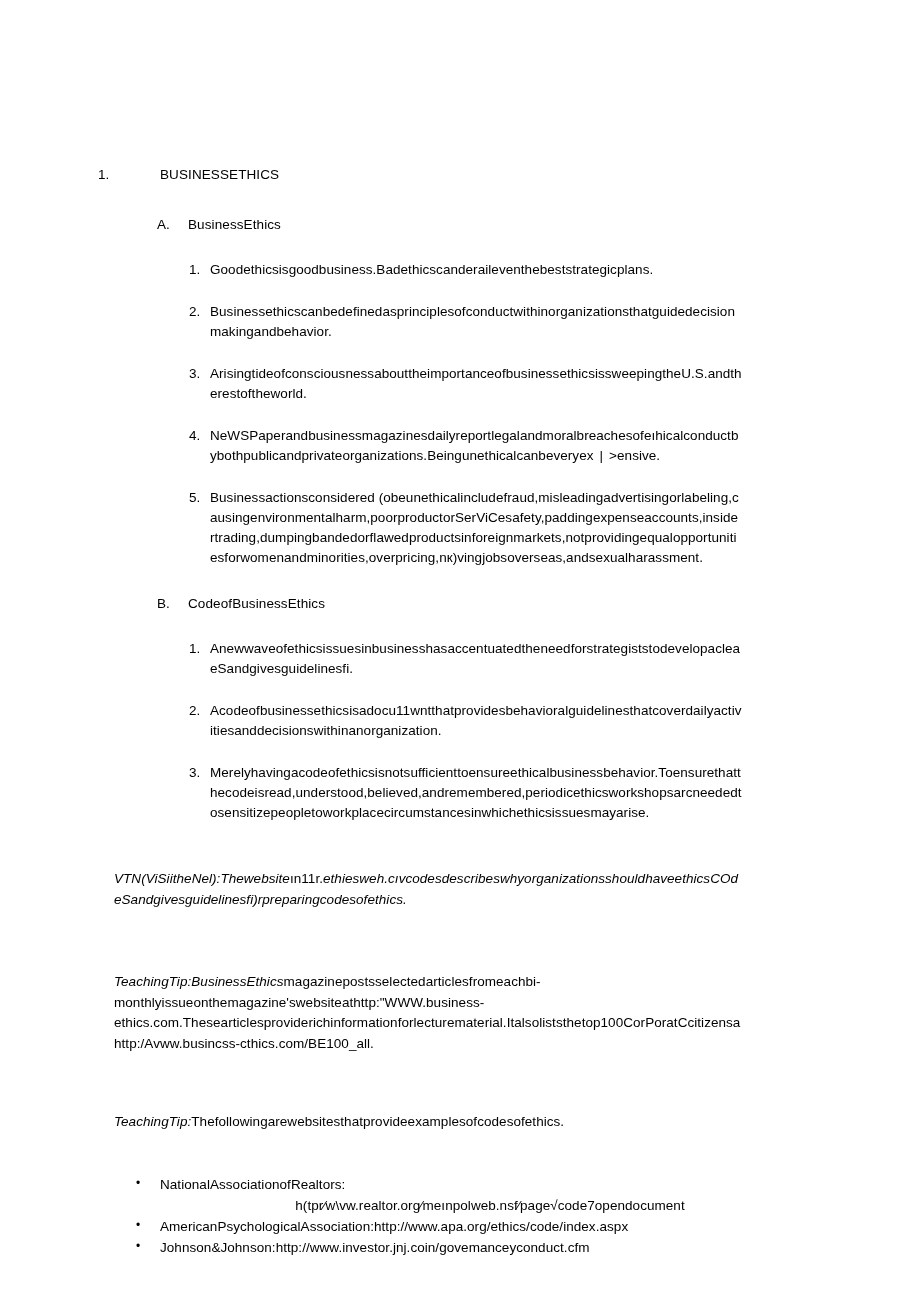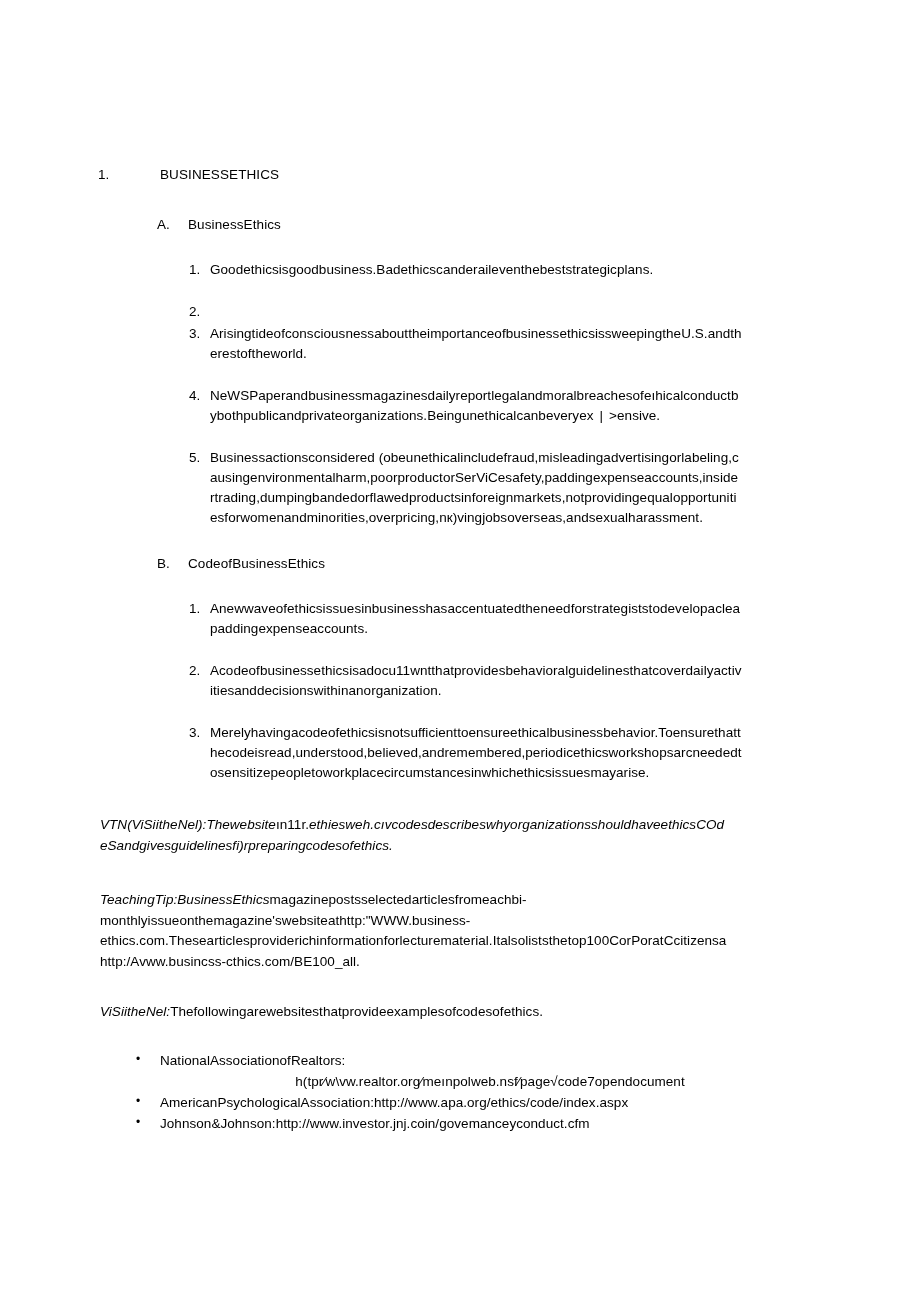--- a/index.html
+++ b/index.html
@@ -76,21 +76,21 @@
   }
   .lvl3 .body {
     display: block;
   }
   .sp-22 { height: 22px; }
   .sp-26 { height: 26px; }
   .sp-30 { height: 30px; }
 
   
   .note {
-    margin: 2px;
+    margin: 16px;
     padding: 0 100px 0 98px;
     font-size: 13.5px;
     line-height: 1.52;
     letter-spacing: 0.05px;
     word-break: break-word;
   }
   .note i, .ital {
     font-style: italic;
   }
 
@@ -147,20 +147,21 @@
 
     <div class="lvl3">
       <span class="marker">1.</span>
       <span class="body">Goodethicsisgoodbusiness.Badethicscanderaileventhebeststrategicplans.</span>
     </div>
 
     <div class="sp-22"></div>
 
     <div class="lvl3">
       <span class="marker">2.</span>
+      <span class="body">Businessethicscanbedefinedasprinciplesofconductwithinorganizationsthatguidedecision makingandbehavior.</span>
     </div>
 
     <div class="sp-22"></div>
 
     <div class="lvl3">
       <span class="marker">3.</span>
       <span class="body">ArisingtideofconsciousnessabouttheimportanceofbusinessethicsissweepingtheU.S.andth erestoftheworld.</span>
     </div>
 
     <div class="sp-22"></div>
@@ -181,21 +182,21 @@
 
     <div class="lvl2">
       <span class="marker">B.</span>
       <span>CodeofBusinessEthics</span>
     </div>
 
     <div class="sp-26"></div>
 
     <div class="lvl3">
       <span class="marker">1.</span>
-      <span class="body">Anewwaveofethicsissuesinbusinesshasaccentuatedtheneedforstrategiststodevelopaclea paddingexpenseaccounts.</span>
+      <span class="body">Anewwaveofethicsissuesinbusinesshasaccentuatedtheneedforstrategiststodevelopaclea eSandgivesguidelinesfi.</span>
     </div>
 
     <div class="sp-22"></div>
 
     <div class="lvl3">
       <span class="marker">2.</span>
       <span class="body">Acodeofbusinessethicsisadocu11wntthatprovidesbehavioralguidelinesthatcoverdailyactiv itiesanddecisionswithinanorganization.</span>
     </div>
 
     <div class="sp-22"></div>
@@ -208,21 +209,21 @@
     <div class="sp-30"></div>
 
     <p class="note"><i>VTN(ViSiitheNel):Thewebsite</i><span>ın11r.</span><i>ethiesweh.cıvcodesdescribeswhyorganizationsshouldhaveethicsCOd eSandgivesguidelinesfi)rpreparingcodesofethics.</i></p>
 
     <div class="sp-30"></div>
 
     <p class="note"><i>TeachingTip:BusinessEthics</i><span>magazinepostsselectedarticlesfromeachbi-monthlyissueonthemagazine'swebsiteathttp:"WWW.business-ethics.com.Thesearticlesproviderichinformationforlecturematerial.Italsoliststhetop100CorPoratCcitizensa http:/Avww.busincss-cthics.com/BE100_all.</span></p>
 
     <div class="sp-26"></div>
 
-    <p class="note"><i>ViSiitheNel:</i><span>Thefollowingarewebsitesthatprovideexamplesofcodesofethics.</span></p>
+    <p class="note"><i>TeachingTip:</i><span>Thefollowingarewebsitesthatprovideexamplesofcodesofethics.</span></p>
 
     <div class="sp-26"></div>
 
     <ul class="bullets">
       <li>
         <span class="dot">•</span>
         <span>NationalAssociationofRealtors:</span>
         <span class="sub-url">h(tpr⁄w\vw.realtor.org⁄meınpolweb.nsf⁄page√code7opendocument</span>
       </li>
       <li>

